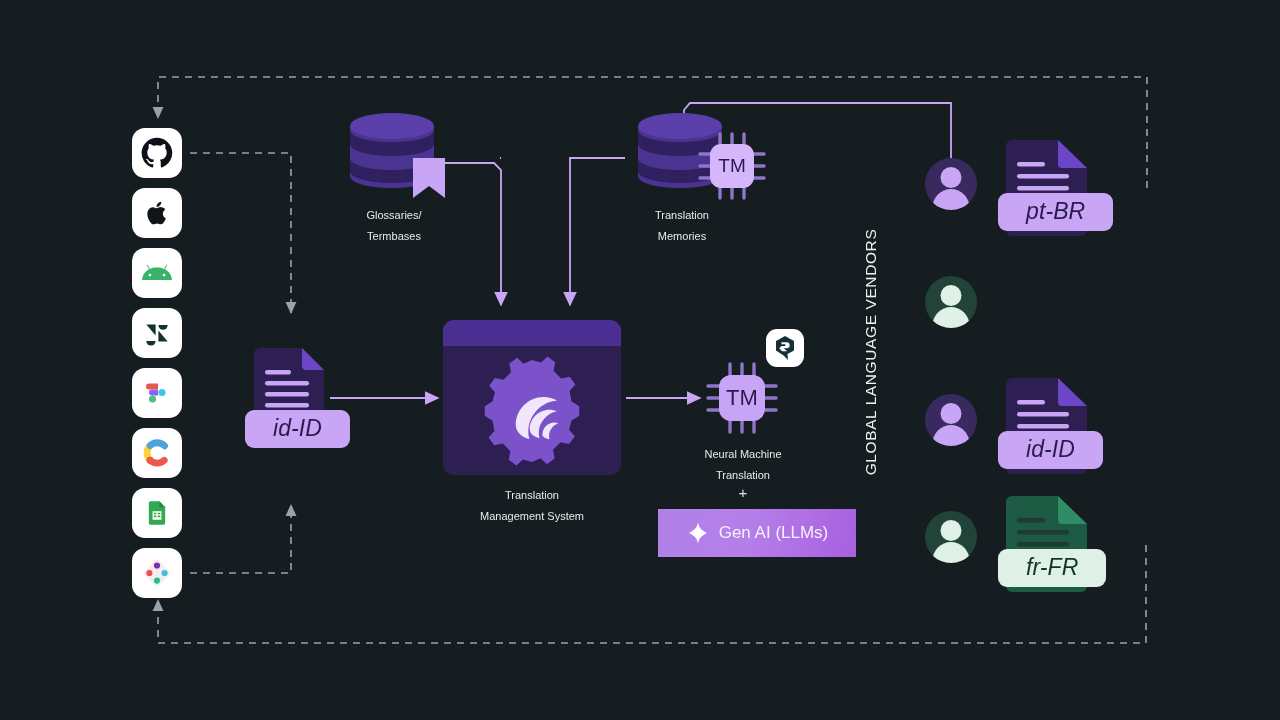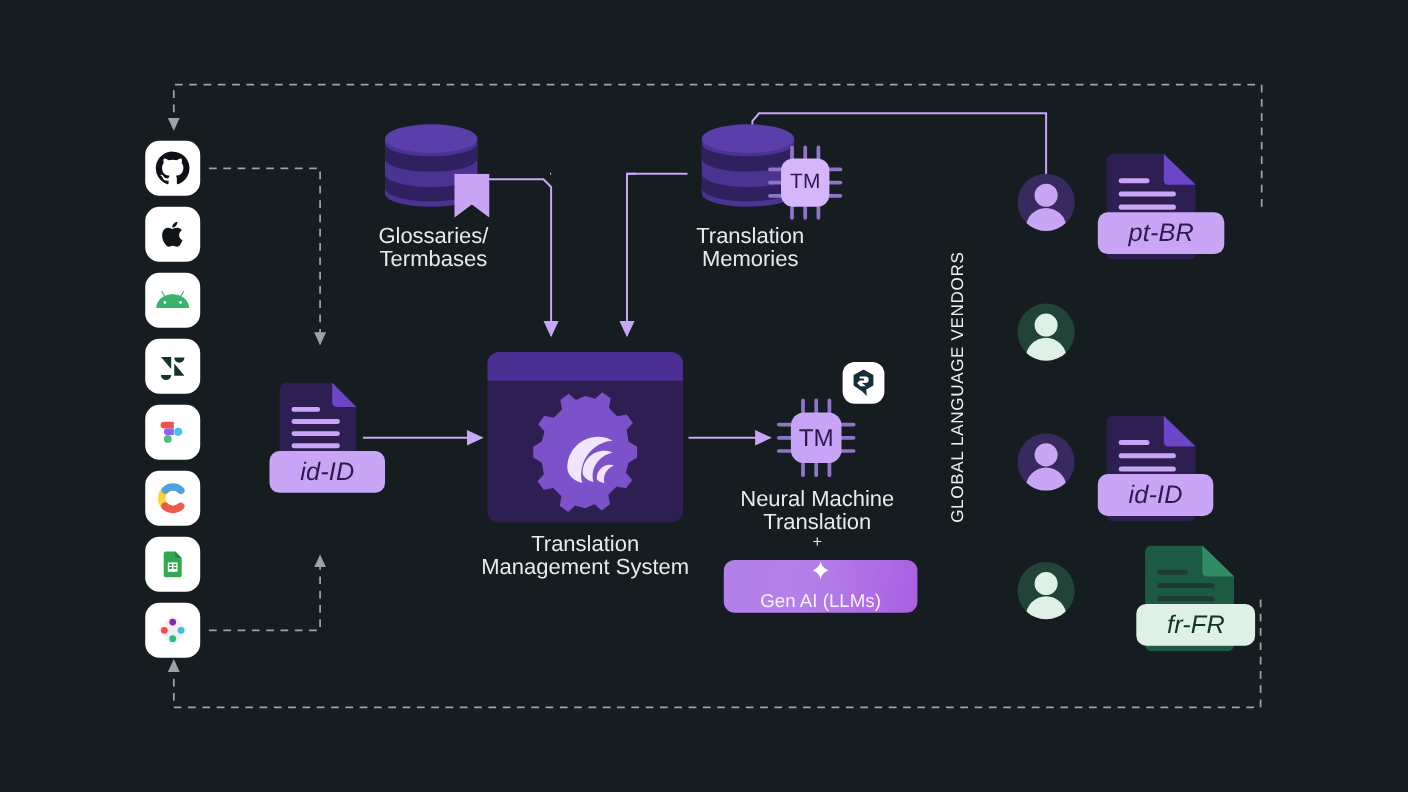--- a/index.html
+++ b/index.html
@@ -29,40 +29,40 @@
   .doc .badge {
     position: absolute; border-radius: 9px;
     display: flex; align-items: center; justify-content: center;
     font-size: 23px; letter-spacing: .1px; white-space: nowrap;
     padding: 5px 28px 6px;
     font-style: italic;
   }
 
   .caption {
     position: absolute; text-align: center;
-    font-size: 20px; line-height: 21px; color: #e7ebee;
+    font-size: 11px; line-height: 21px; color: #e7ebee;
     white-space: pre-line;
   }
 
   
   .tms-box {
     position: absolute; left: 443px; top: 320px; width: 178px; height: 155px;
     border-radius: 11px; overflow: hidden;
     background: #2e1f52;
   }
   .tms-box .cap { height: 26px; background: #4b2f93; }
   .tms-box .body { position: absolute; inset: 26px 0 0 0; display: flex; align-items: center; justify-content: center; }
 
   
   .genai {
-    position: absolute; left: 658px; top: 509px; width: 176px; height: 48px;
-    border-radius: 10px;
+    position: absolute; left: 658px; top: 509px; width: 198px; height: 48px;
+    border-radius: 0;
     background: linear-gradient(100deg, #b180e8 0%, #b57fea 45%, #a85fe0 100%);
     display: flex; align-items: center; justify-content: center; gap: 9px;
-    color: #f6f1fc; font-size: 17px; flex-direction: column;
+    color: #f6f1fc; font-size: 17px;
   }
 
   .plus { position: absolute; left: 658px; top: 484px; width: 170px; text-align: center; font-size: 15px; color: #dfe4e8; }
 
   
   .vlabel {
     position: absolute; left: 862px; top: 222px;
     width: 260px; transform-origin: left top; transform: rotate(-90deg) translate(-260px, 0);
     text-align: center;
     font-size: 15.5px; letter-spacing: .6px; color: #eef2f5;
@@ -328,21 +328,21 @@
         <rect x="12" y="58" width="52" height="4.6" rx="2.3"></rect>
       </g>
     </svg>
     <div class="badge" style="left:-7px; top:53px; background:#c8a6f5; color:#2b1b4d;">id-ID</div>
   </div>
 
   <div class="avatar" style="left:925px; top:511px; background:#224338;">
     <div class="head" style="background:#dff0e7;"></div>
     <div class="body" style="background:#dff0e7;"></div>
   </div>
-  <div class="doc" style="position:absolute; left:1005px; top:496px; width:82px; height:96px;margin-left:35px;">
+  <div class="doc" style="position:absolute; left:1005px; top:496px; width:82px; height:96px;">
     <svg width="82" height="96" viewBox="0 0 82 96">
       <path fill="#1d5a44" d="M7 0h46l29 28v62a6 6 0 0 1-6 6H7a6 6 0 0 1-6-6V6a6 6 0 0 1 6-6z"></path>
       <path fill="#2f8c64" d="M53 0l29 28H57a4 4 0 0 1-4-4z"></path>
       <g fill="#1e3a32">
         <rect x="12" y="22" width="28" height="4.6" rx="2.3"></rect>
         <rect x="12" y="34" width="52" height="4.6" rx="2.3"></rect>
         <rect x="12" y="46" width="52" height="4.6" rx="2.3"></rect>
         <rect x="12" y="58" width="52" height="4.6" rx="2.3"></rect>
       </g>
     </svg>

